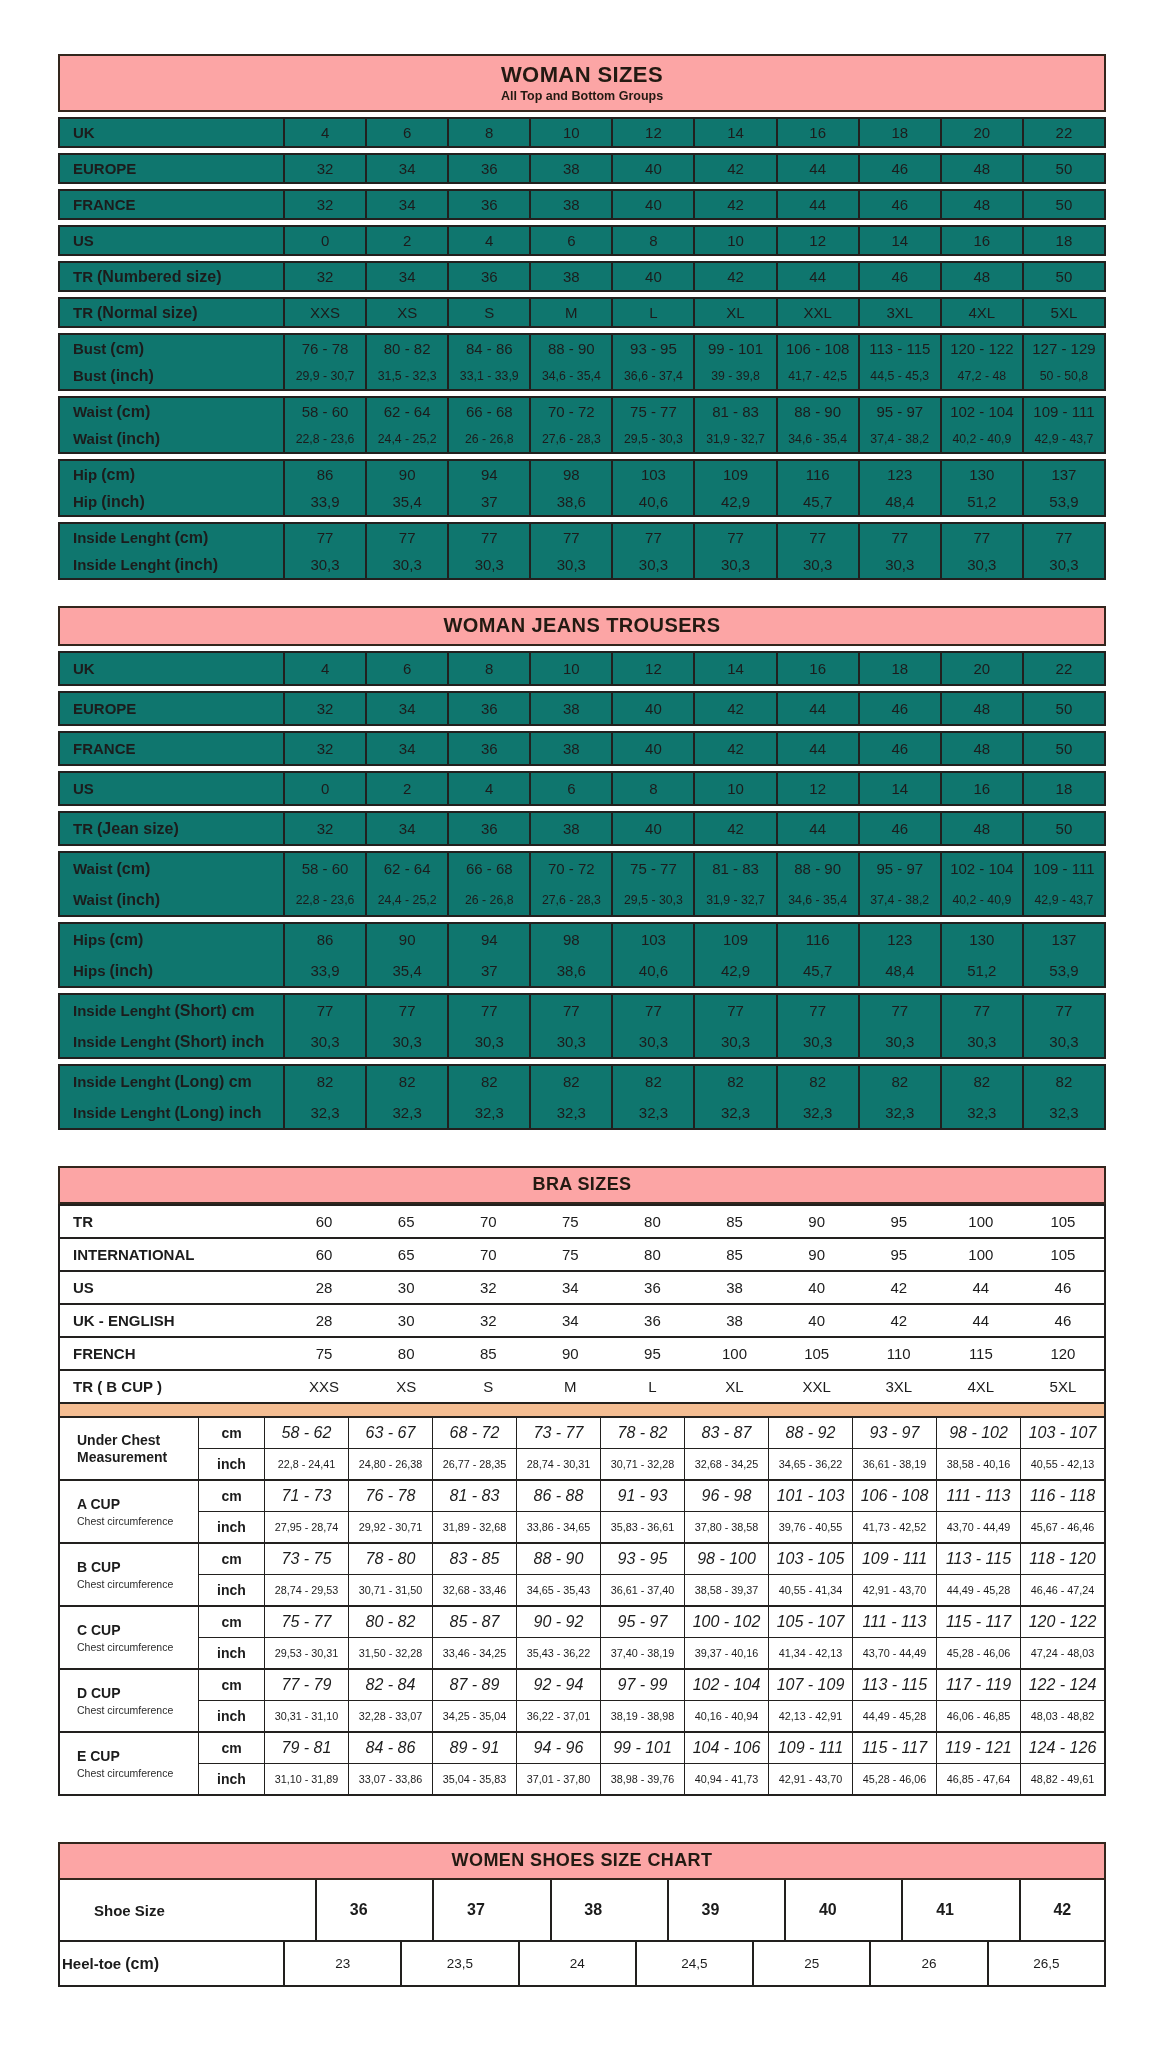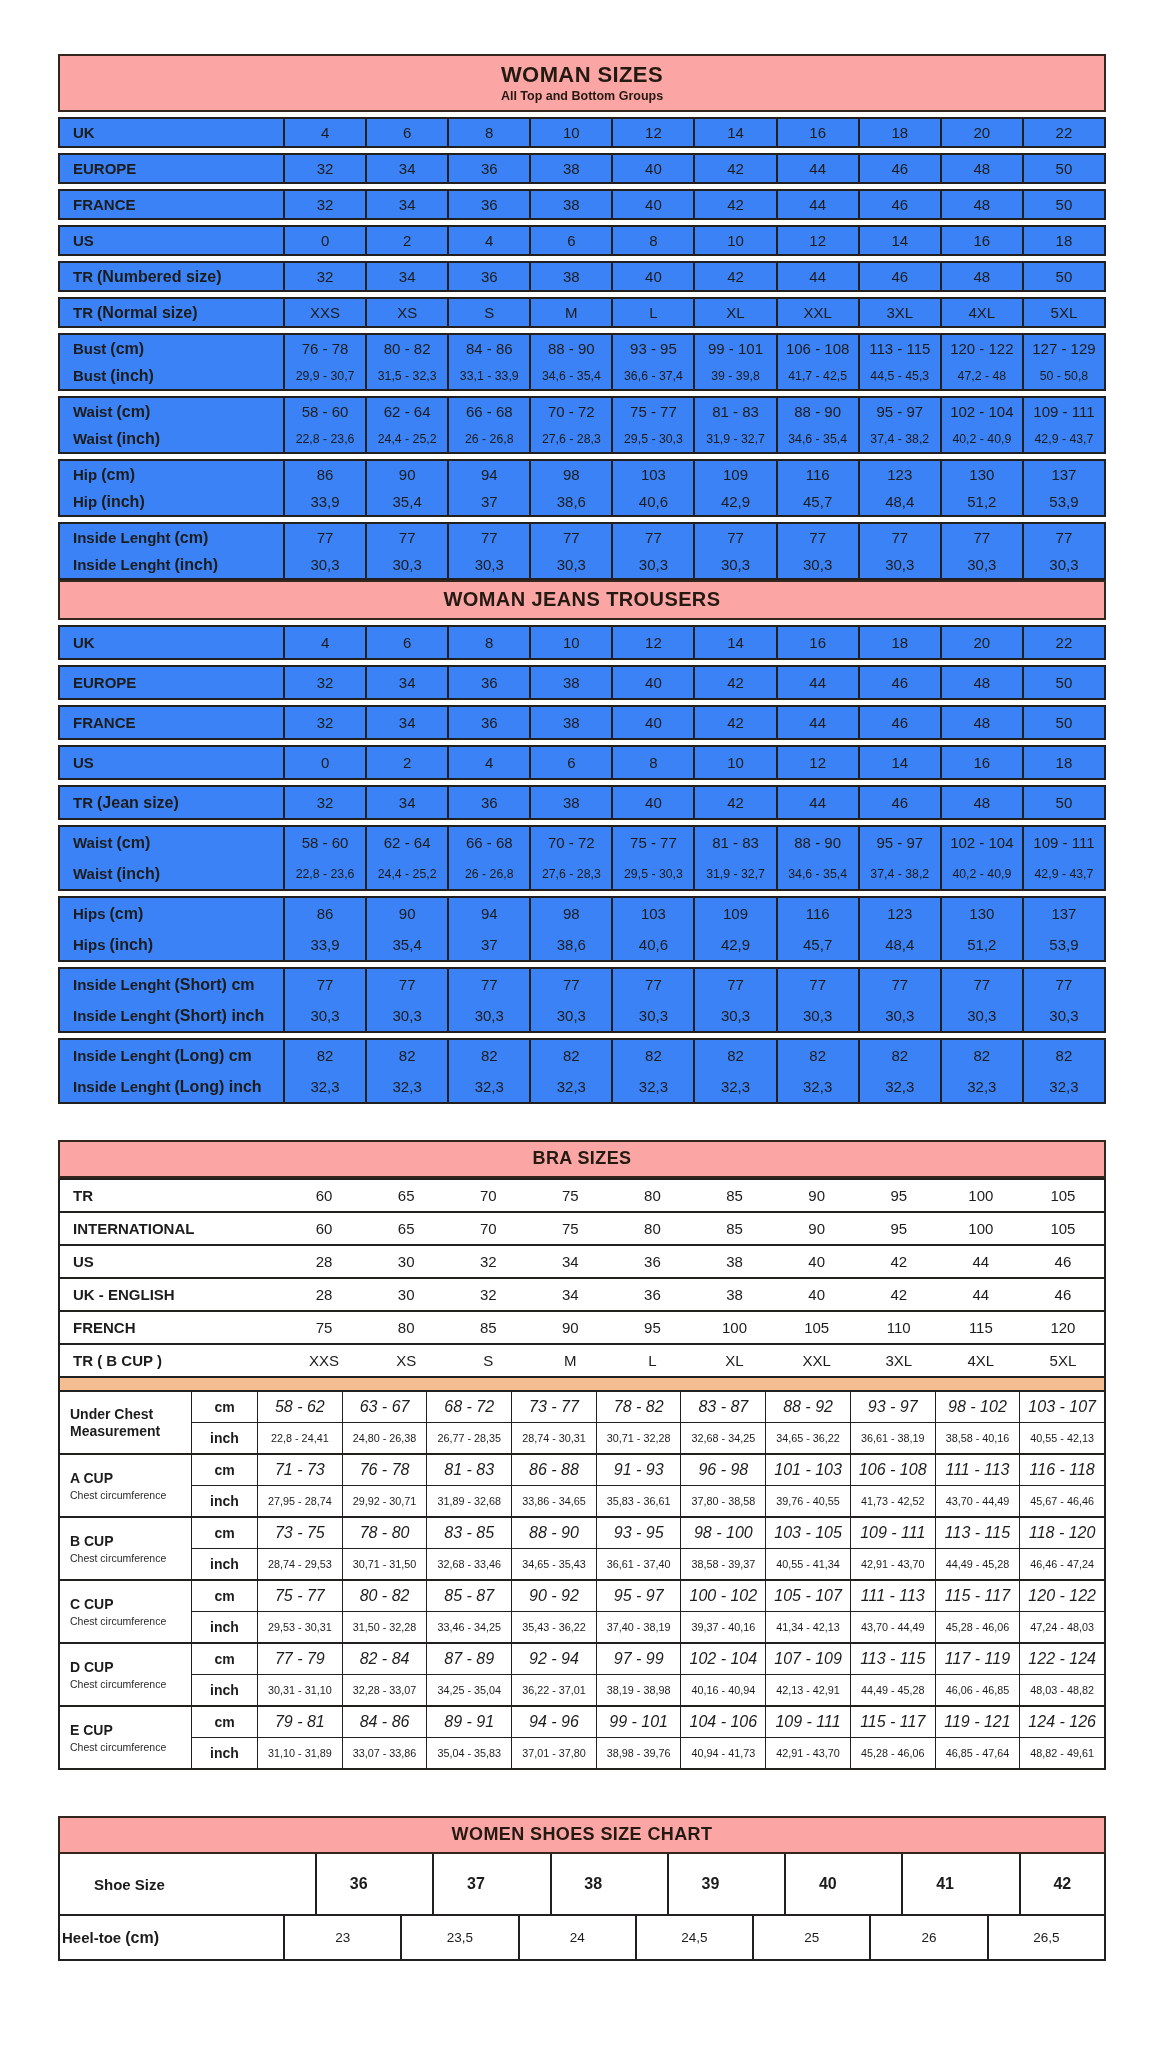--- a/index.html
+++ b/index.html
@@ -18,39 +18,39 @@
     text-align:center;
     padding:6px 4px 7px;
   }
   .band-title{font-size:22px;font-weight:800;letter-spacing:.4px;color:#231a12;}
   .band-title.mid{font-size:20px;}
   .band-title.smed{font-size:18px;}
   .band-subtitle{font-size:12.5px;font-weight:700;margin-top:1px;color:#231a12;}
 
   
   .blocks{margin-top:1px;}
-  .block{border:2px solid #22201e;margin-top:5px;background:#3b82f6;}
+  .block{border:2px solid #22201e;margin-top:5px;background:#0f766e;}
   .brow{display:grid;grid-template-columns:223px repeat(10,1fr);align-items:stretch;}
   .cell{display:flex;align-items:center;justify-content:center;text-align:center;padding:2px 1px;}
   .vcell{border-left:2px solid #22201e;}
   .lcell{justify-content:flex-start;text-align:left;padding-left:13px;font-weight:700;font-size:15px;}
   .lsmall{font-size:16px;font-weight:700;margin-left:4px;}
   .rlg{min-height:27px;font-size:15px;}
   .rsm{min-height:27px;font-size:12.3px;}
   .t2 .rlg{min-height:31px;}
   .t2 .rsm{min-height:31px;}
 
   
   .bra-lines{border:2px solid #22201e;border-bottom:none;background:#fff;}
   .bline{display:grid;grid-template-columns:223px repeat(10,1fr);align-items:stretch;border-bottom:2px solid #22201e;}
   .bline .bl-label{display:flex;align-items:center;padding-left:13px;font-weight:700;font-size:15px;min-height:31px;}
   .bline .bl-v{display:flex;align-items:center;justify-content:center;font-size:15px;}
   .divider{height:12px;background:#f4bd92;border-left:2px solid #22201e;border-right:2px solid #22201e;}
   .bra-grid{border:2px solid #22201e;background:#fff;}
-  .ggroup{display:grid;grid-template-columns:131px 66px repeat(10,1fr);}
+  .ggroup{display:grid;grid-template-columns:131px 66px repeat(10,1fr);padding-left:7px;}
   .ggroup + .ggroup{border-top:2px solid #22201e;}
   .glabel{
     grid-column:1;grid-row:1 / span 2;
     display:flex;flex-direction:column;justify-content:center;
     padding:4px 4px 4px 10px;
   }
   .glabel .main{font-weight:700;font-size:14px;line-height:1.18;}
   .glabel .sub{font-size:10.5px;margin-top:2px;color:#2a2a2a;}
   .gunit,.gv{
     display:flex;align-items:center;justify-content:center;
@@ -66,21 +66,21 @@
   .shoes-block{border:2px solid #22201e;border-top:none;background:#fff;}
   .srow{display:grid;grid-template-columns:223px repeat(7,1fr);align-items:stretch;}
   .srow + .srow{border-top:2px solid #22201e;}
   .srow .cell{padding:2px;}
   .srow .lcell{font-size:15px;}
   .s1 .cell{min-height:56px;margin-left:32px;}
   .s1 .vcell{font-weight:700;font-size:16px;}
   .s2 .cell{min-height:39px;}
   .s2 .vcell{font-size:13.5px;}
 
-  .gap-t2{}
+  .gap-t2{margin-top:26px;}
   .gap-bra{margin-top:36px;}
   .gap-shoes{margin-top:46px;}
 </style>
 </head>
 <body>
 
 <div class="page">
 
   <section class="table t1">
     <header class="band">

